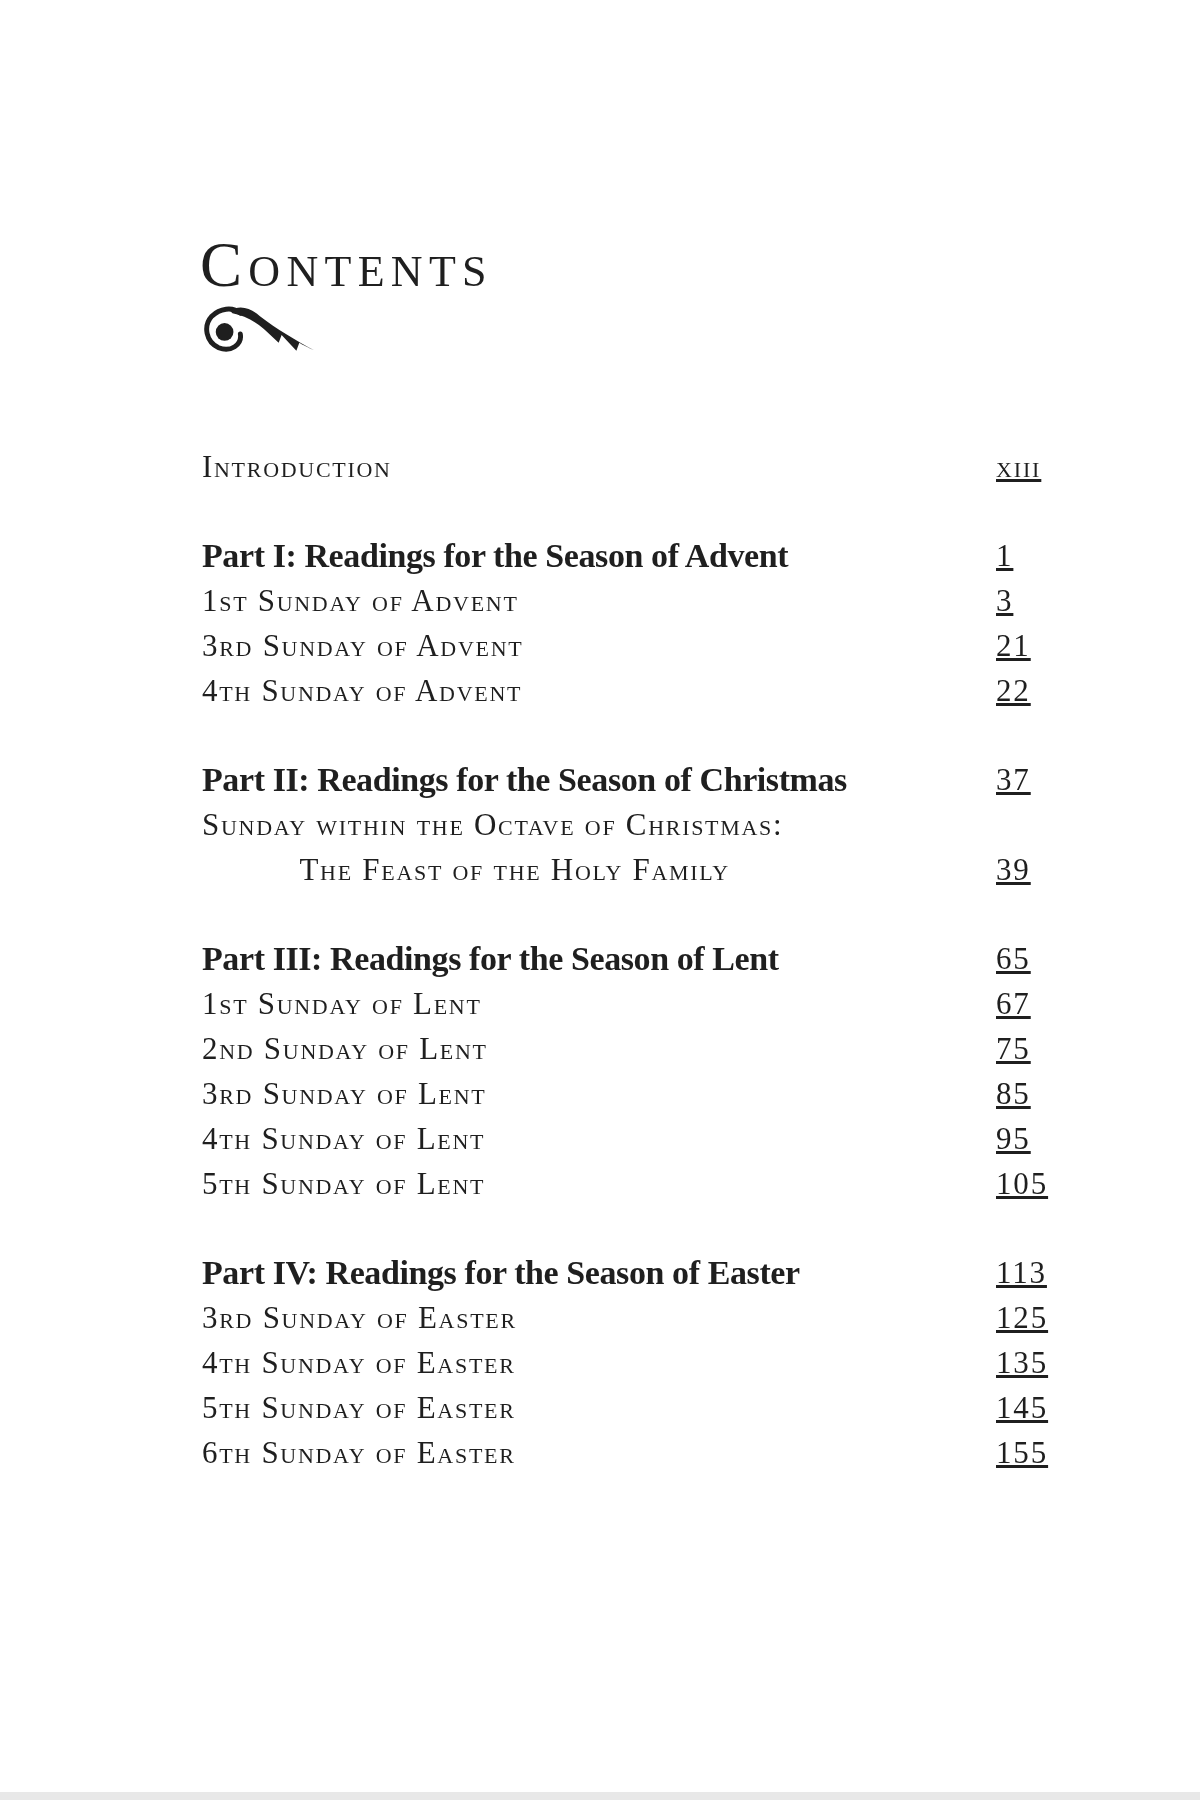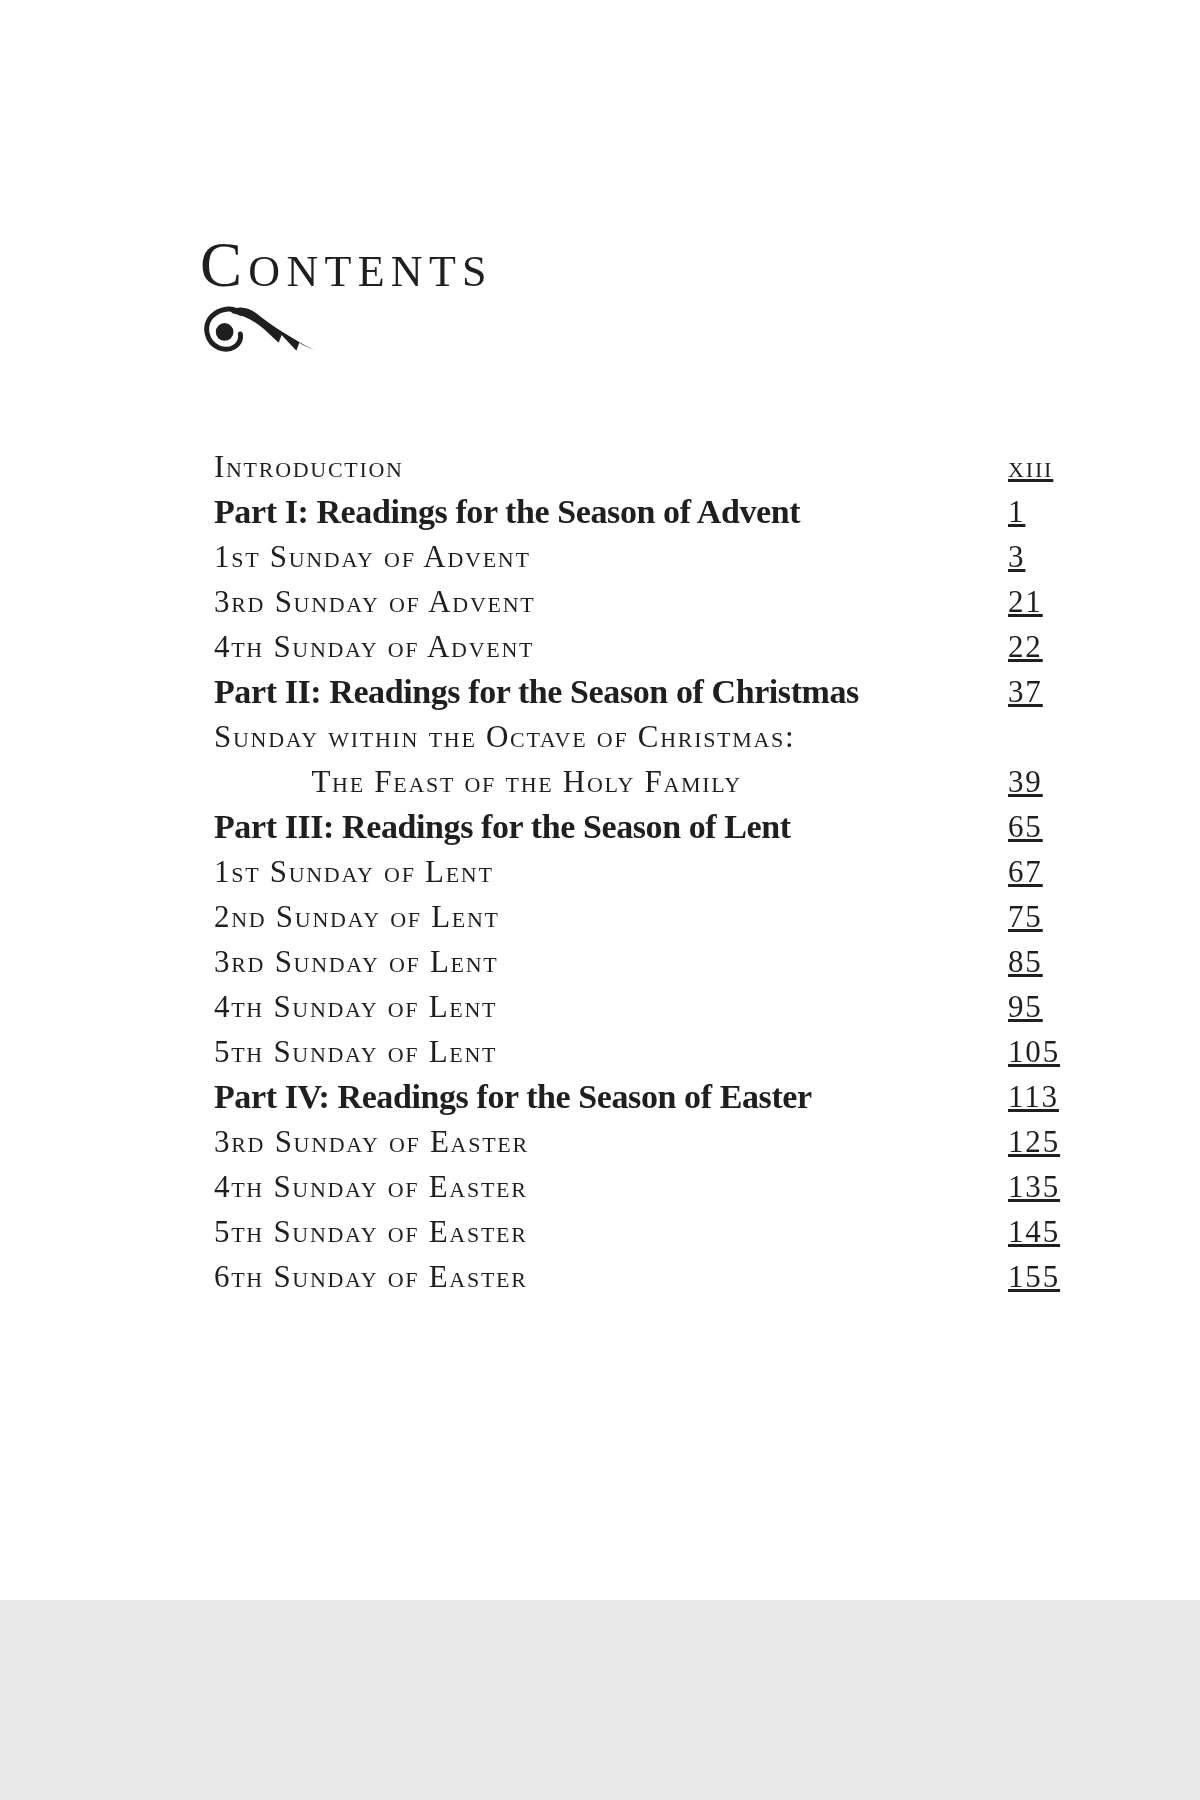--- a/index.html
+++ b/index.html
@@ -1,19 +1,19 @@
 <!DOCTYPE html>
 <html><head>
 <meta charset="utf-8">
 <style>
   html, body { margin: 0; padding: 0; background: #e8e8e8; }
   .page {
     position: relative;
     width: 1200px;
-    height: 1600px;
+    height: 1792px;
     margin: 0 auto;
     background: #ffffff;
     color: #1f1f1f;
     font-family: "Liberation Serif", "DejaVu Serif", serif;
     overflow: hidden;
   }
 
   
   .title {
     position: absolute;
@@ -32,25 +32,25 @@
     left: 200px;
     top: 304px;
     width: 118px;
     height: 50px;
   }
   .ornament svg { display: block; width: 100%; height: 100%; }
 
   
   .toc {
     position: absolute;
-    left: 214px;
+    left: 202px;
     top: 444px;
     width: 888px;
   }
-  .toc-section { }
+  .toc-section { margin-top: 44px; }
   .toc-front { margin-top: 0; }
 
   .toc-row {
     display: flex;
     align-items: flex-end;
   }
   .toc-row-label {
     flex: 0 1 auto;
     min-width: 0;
     white-space: nowrap;

